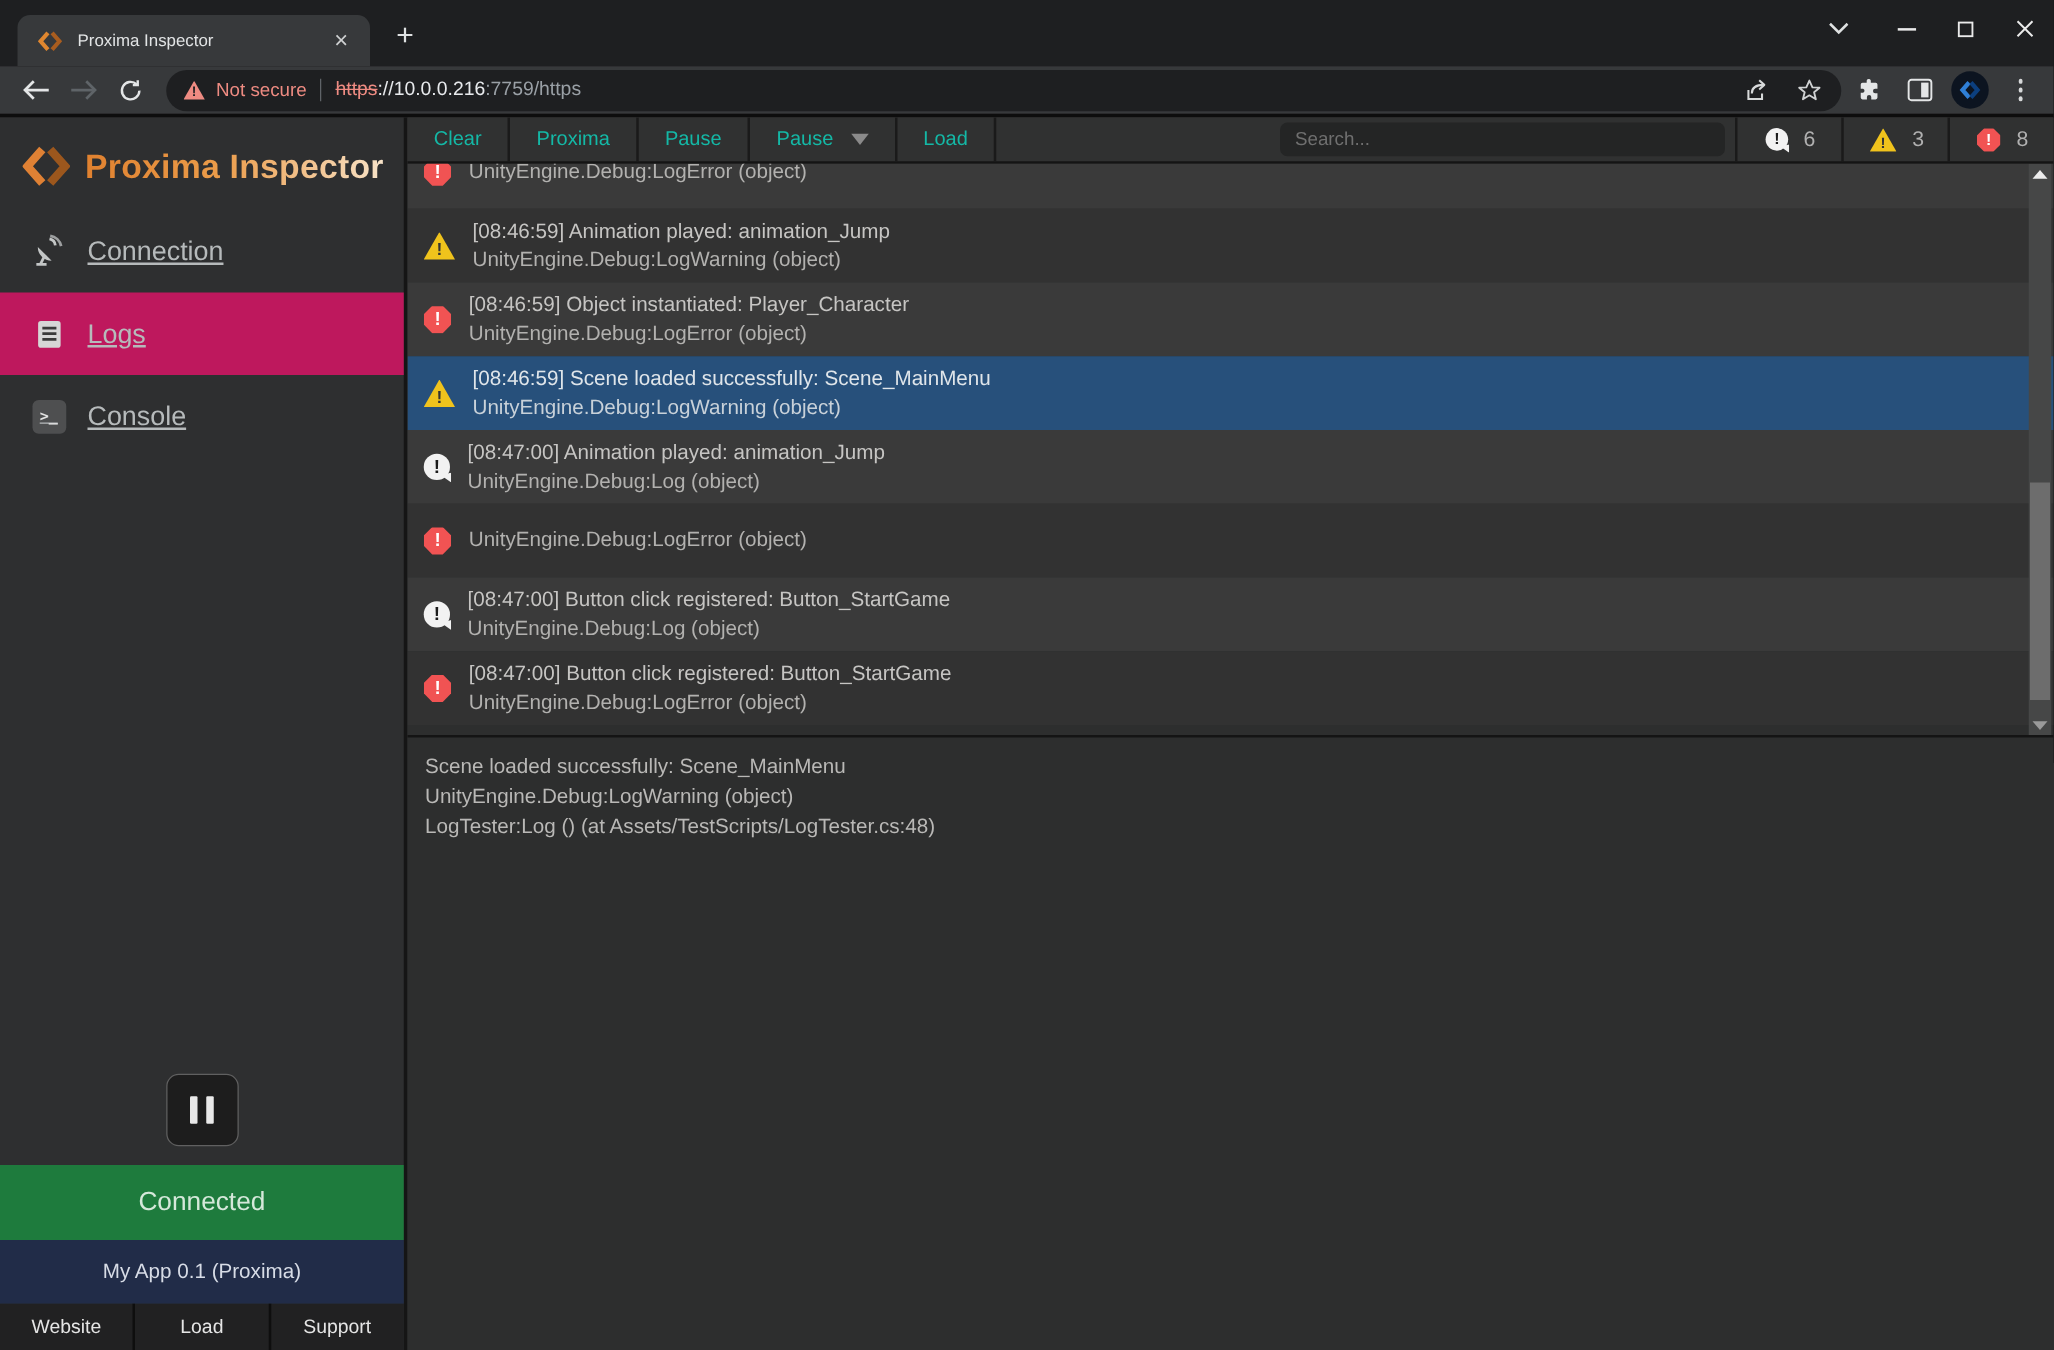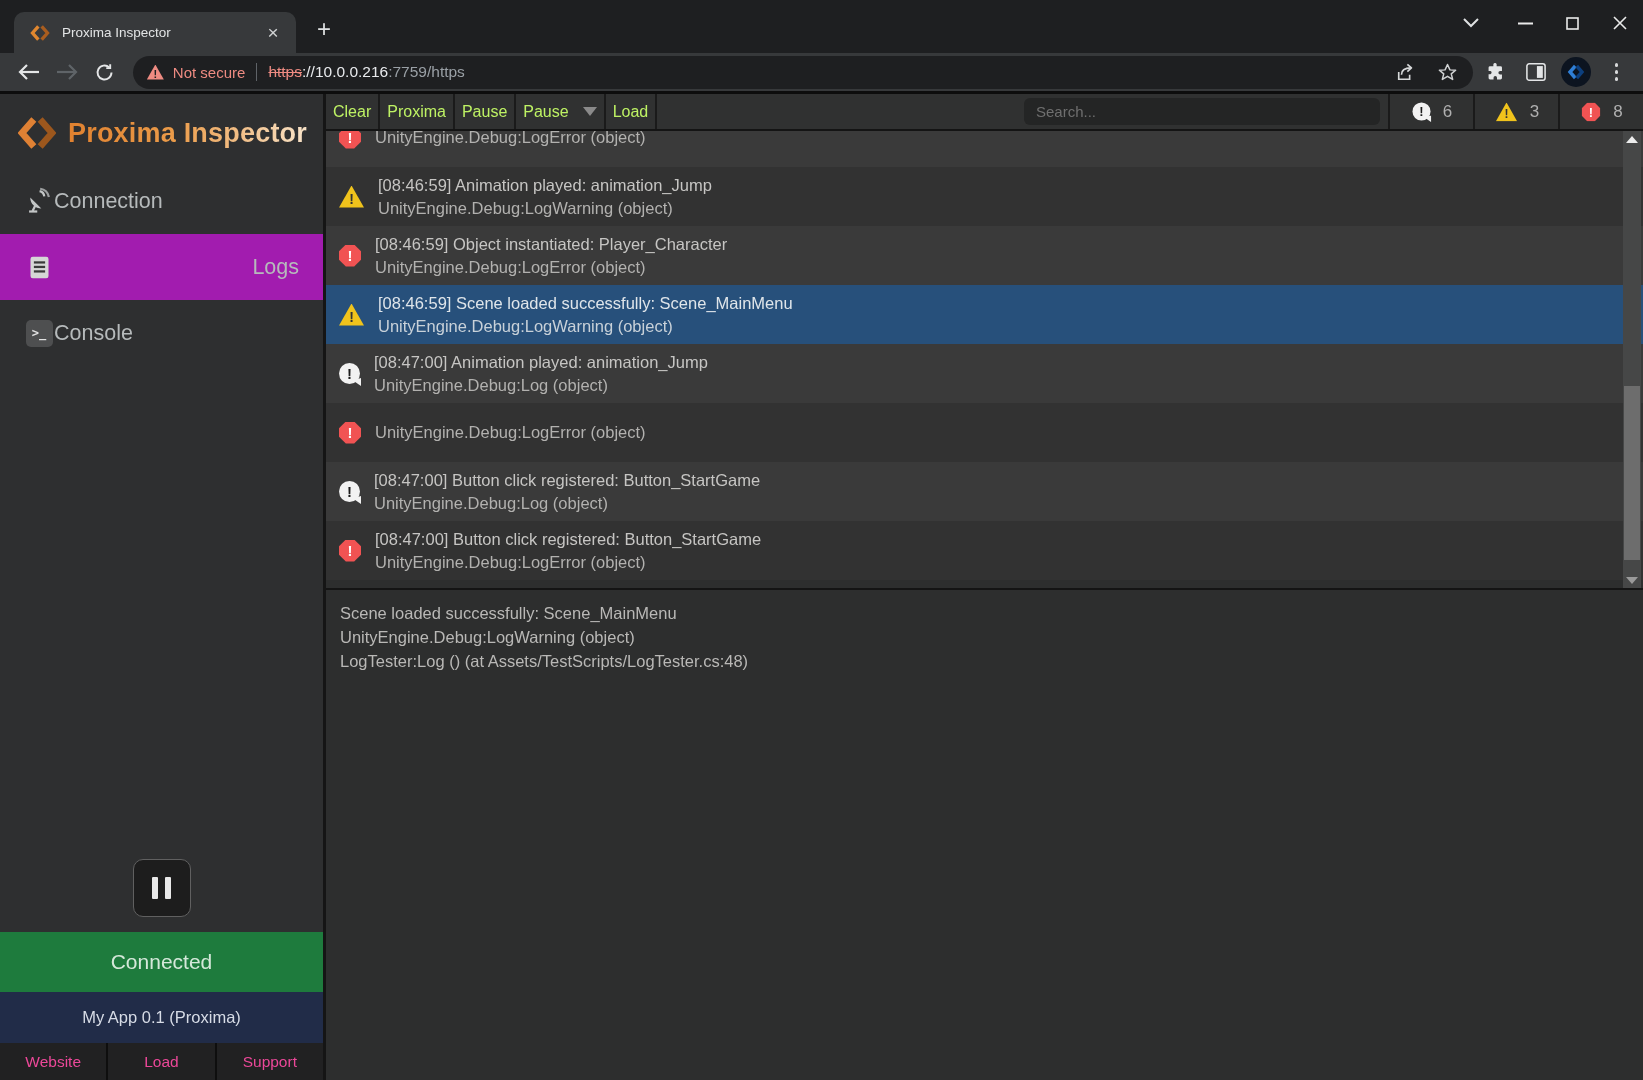--- a/index.html
+++ b/index.html
@@ -39,40 +39,40 @@
 
   
   .app { position:absolute; top:91px; left:0; right:0; bottom:0; display:flex; border-top:3px solid #0d0d0d; }
 
   
   .sidebar { width:326px; background:#2e2f30; border-right:3px solid #151515; display:flex; flex-direction:column; flex-shrink:0; }
   .brand { display:flex; align-items:center; gap:12px; padding:20px 18px 16px 18px; }
   .brand-text { font-size:27px; font-weight:600; letter-spacing:.2px;
     background:linear-gradient(90deg,#e0812f 0%,#eb9c4a 45%,#f8e3c8 100%);
     -webkit-background-clip:text; background-clip:text; color:transparent; white-space:nowrap; }
-  .nav-item { height:66px; display:flex; align-items:center; padding:0 24px; color:#b6babb; font-size:21.5px; cursor:default; }
-  .nav-item.active { background:#a21caf;justify-content:space-between; }
+  .nav-item { height:66px; display:flex; align-items:center; gap:16px; padding:0 24px; color:#b6babb; font-size:21.5px; cursor:default;text-decoration:underline; }
+  .nav-item.active { background:#be185d; }
   .nav-ico { width:30px; display:flex; justify-content:center; }
   .console-chip { width:27px; height:27px; background:#4e4f50; border-radius:5px; color:#e2e2e2; font-family:"DejaVu Sans Mono",monospace; font-size:12px; font-weight:bold; display:flex; align-items:center; justify-content:center; }
 
   .pause-wrap { margin-top:auto; display:flex; justify-content:center; padding-bottom:15px; }
   .pause-btn { width:58px; height:58px; background:#1d1d1d; border:1px solid #606060; border-radius:10px; display:flex; align-items:center; justify-content:center; gap:7px; }
   .pause-btn i { width:6px; height:22px; background:#e9e9e9; border-radius:1px; }
 
   .status-bar { height:60px; background:#1e7b3d; color:#d5e8da; font-size:21px; display:flex; align-items:center; justify-content:center; flex-shrink:0; }
   .appinfo-bar { height:51px; background:#212c48; color:#d7dce6; font-size:16.5px; display:flex; align-items:center; justify-content:center; flex-shrink:0; }
   .side-footer { height:37px; background:#212122; display:flex; flex-shrink:0; }
-  .side-footer .flink { flex:1; display:flex; align-items:center; justify-content:center; color:#ec4899; font-size:15.5px; }
+  .side-footer .flink { flex:1; display:flex; align-items:center; justify-content:center; color:#e5e5e5; font-size:15.5px; }
   .side-footer .flink + .flink { border-left:2px solid #0e0e0e; }
 
   
   .main { flex:1; display:flex; flex-direction:column; background:#2d2e2e; min-width:0; }
 
   .toolbar { height:37px; background:#303131; border-bottom:2px solid #141414; display:flex; align-items:stretch; flex-shrink:0; }
-  .tb-btn { display:flex; align-items:center; gap:14px; padding:0 7px; color:#bef264; font-size:16px; border-right:2px solid #1a1a1a; }
+  .tb-btn { display:flex; align-items:center; gap:14px; padding:0 21px; color:#14b8a6; font-size:16px; border-right:2px solid #1a1a1a; }
   .caret-down { width:0; height:0; border-left:7px solid transparent; border-right:7px solid transparent; border-top:9px solid #8a8a8a; }
   .tb-spacer { flex:1; }
   .search-input { width:356px; height:27px; align-self:center; margin-right:8px; background:#242525; border:none; outline:none; border-radius:6px; color:#c2c2c2; font-size:15px; padding:0 12px; font-family:inherit; }
   .search-input::placeholder { color:#6f6f6f; }
   .counter { width:85px; display:flex; align-items:center; justify-content:center; gap:11px; border-left:2px solid #1a1a1a; color:#b0b0b0; font-size:17px; }
 
   
   .licon { position:relative; flex-shrink:0; }
   .licon.err { width:22px; height:22px; background:#f15353; clip-path:polygon(31% 0,69% 0,100% 31%,100% 69%,69% 100%,31% 100%,0 69%,0 31%); }
   .licon.err::after { content:"!"; position:absolute; inset:0; display:flex; align-items:center; justify-content:center; color:#fff; font-weight:bold; font-size:15px; }

